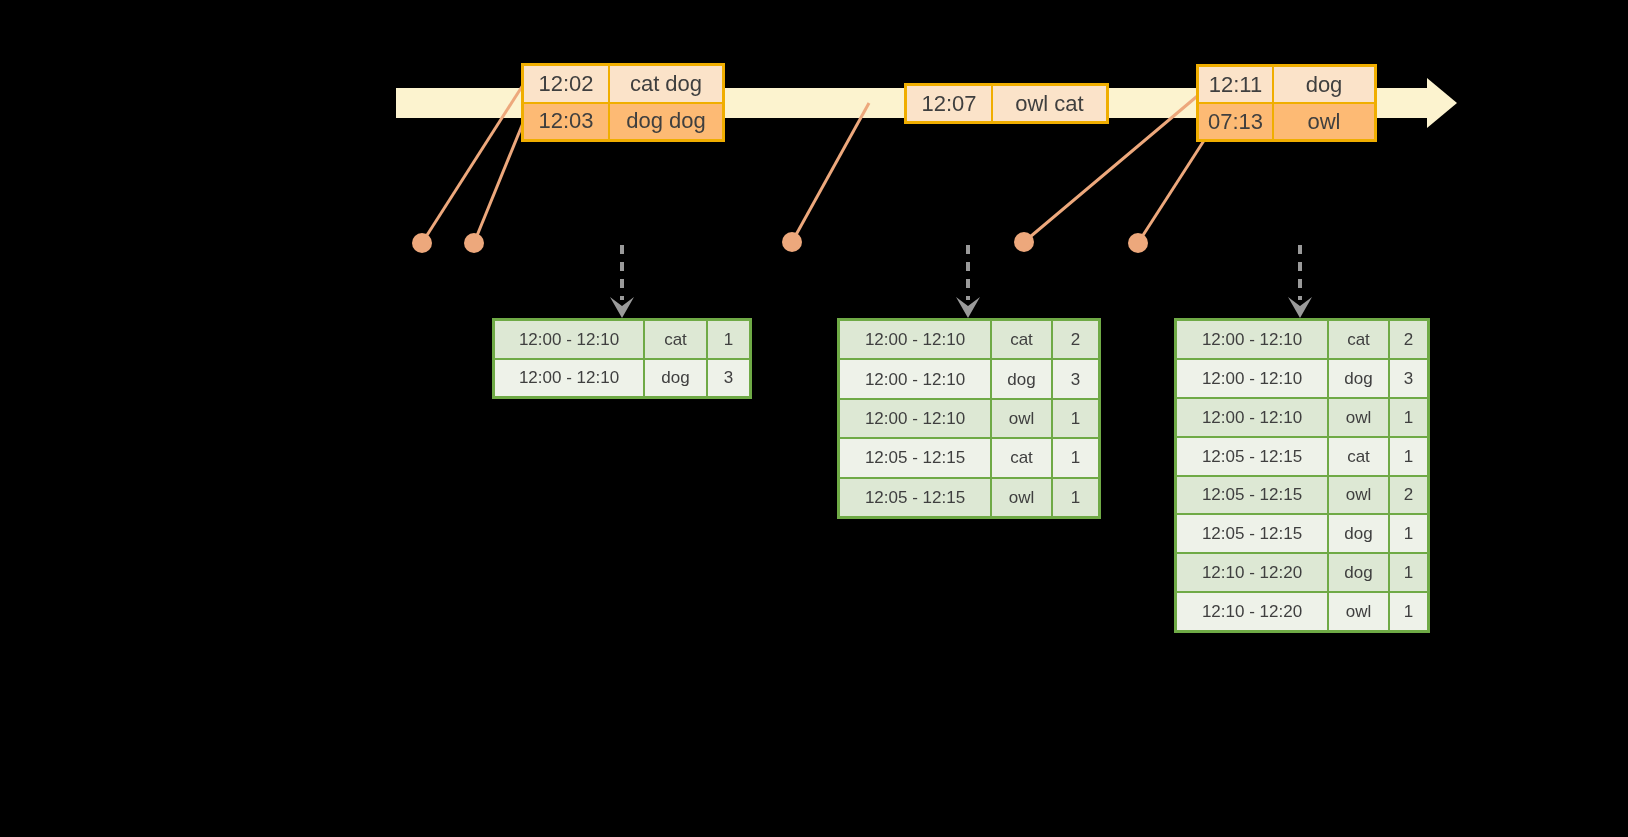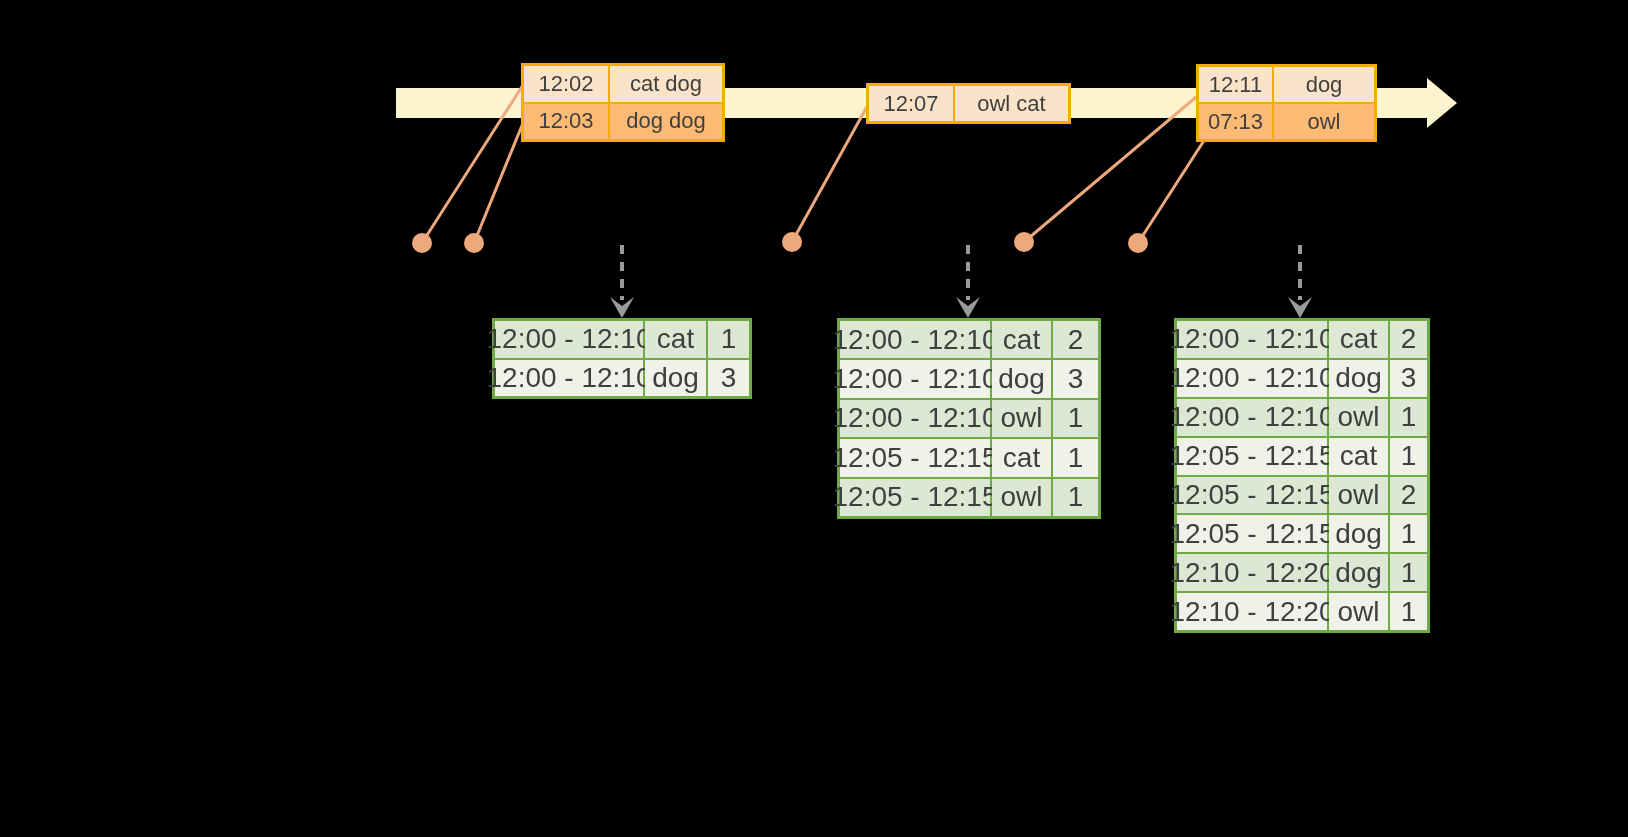--- a/index.html
+++ b/index.html
@@ -24,35 +24,35 @@
   }
   .event-table .cell{
     display:flex;align-items:center;justify-content:center;
     font-size:22px;line-height:1;
     white-space:nowrap;
   }
   .ev-dark{background:#fbe3c9;}
   .ev-light{background:#fdba74;}
 
   #event-table-1{left:521px;top:63px;width:204px;height:79px;grid-template-columns:84px 1fr;grid-auto-rows:1fr;}
-  #event-table-2{left:866px;top:83px;width:205px;height:41px;grid-template-columns:84px 1fr;grid-auto-rows:1fr;}
+  #event-table-2{left:904px;top:83px;width:205px;height:41px;grid-template-columns:84px 1fr;grid-auto-rows:1fr;}
   #event-table-3{left:1196px;top:64px;width:181px;height:78px;grid-template-columns:73px 1fr;grid-auto-rows:1fr;}
 
   
   .result-table{
     position:absolute;z-index:2;
     background:#6faa46;
     border:3px solid #6faa46;
     display:grid;
     grid-gap:2px;
     box-sizing:border-box;
   }
   .result-table .cell{
     display:flex;align-items:center;justify-content:center;
-    font-size:28px;line-height:1;
+    font-size:17px;line-height:1;
     white-space:nowrap;
   }
   .rs-dark{background:#dde8d4;}
   .rs-light{background:#eef2e9;}
 
   #result-table-1{left:492px;top:318px;width:260px;height:81px;grid-template-columns:148px 61px 1fr;grid-auto-rows:1fr;}
   #result-table-2{left:837px;top:318px;width:264px;height:201px;grid-template-columns:150px 59px 1fr;grid-auto-rows:1fr;}
   #result-table-3{left:1174px;top:318px;width:256px;height:315px;grid-template-columns:150px 59px 1fr;grid-auto-rows:1fr;}
 
   .timeline-fill{fill:#fcf3cf;}

